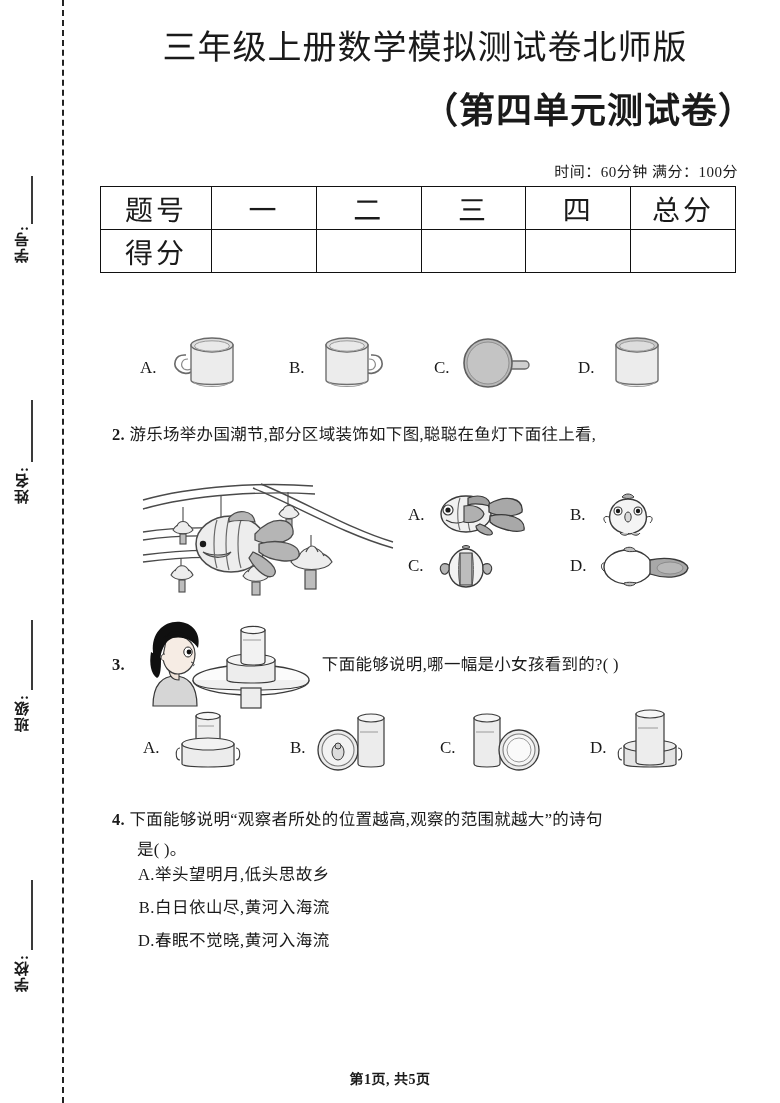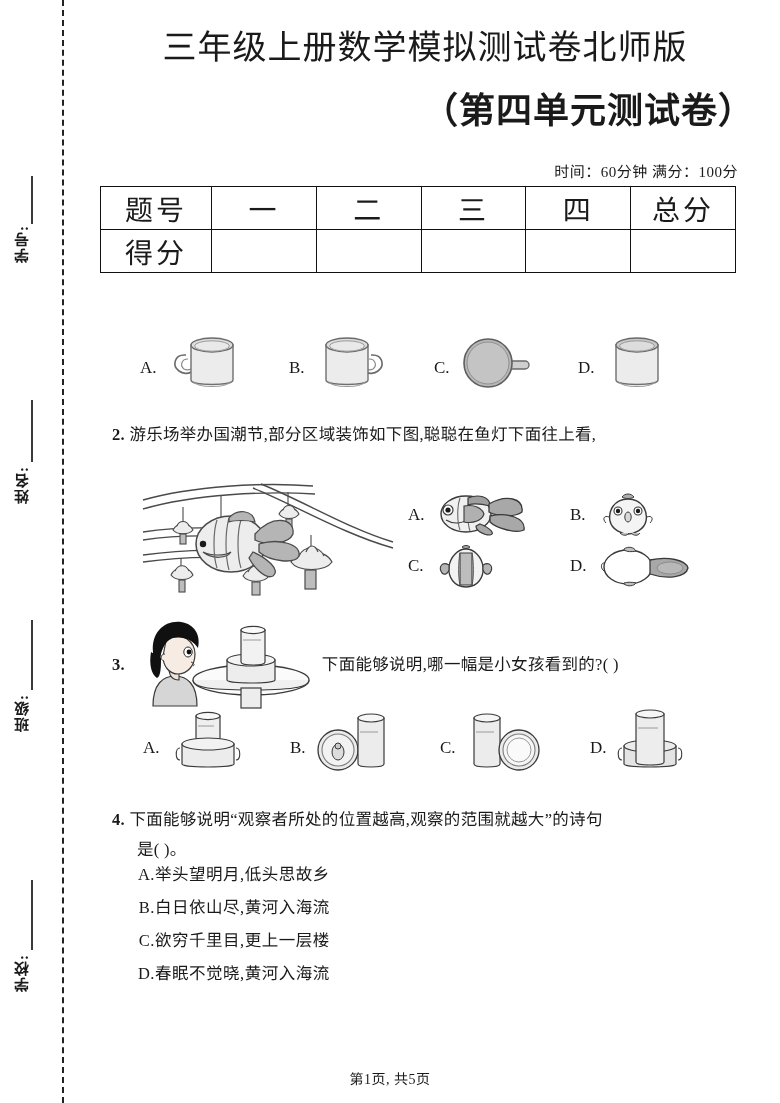--- a/index.html
+++ b/index.html
@@ -138,21 +138,21 @@
     width: 26px;
     font-family: "Liberation Serif", "DejaVu Serif", serif;
   }
 
   .footer {
     position: absolute;
     left: 0; right: 0;
     top: 1068px;
     text-align: center;
     font-size: 14px;
-    font-weight: normal;
+    font-weight: bold;
     letter-spacing: .5px;
   }
 
   
   .art { position: absolute; }
   svg { display: block; overflow: visible; }
 </style>
 </head>
 <body>
 
@@ -465,22 +465,19 @@
   </div>
 
   <div class="poem" style="left:129px; top:858px;text-align:right;">
     <div>
       <span class="pl">A.</span><span>举头望明月,低头思故乡</span>
     </div>
     <div>
       <span class="pl">B.</span><span>白日依山尽,黄河入海流</span>
     </div>
     <div>
-      <span class="pl">C.</span><span>欲穷千里目,更上一层楼</span>
-    </div>
-    <div>
       <span class="pl">D.</span><span>春眠不觉晓,黄河入海流</span>
     </div>
   </div>
 
   <div class="footer">第1页, 共5页</div>
 
 </div>
 
 </body></html>

